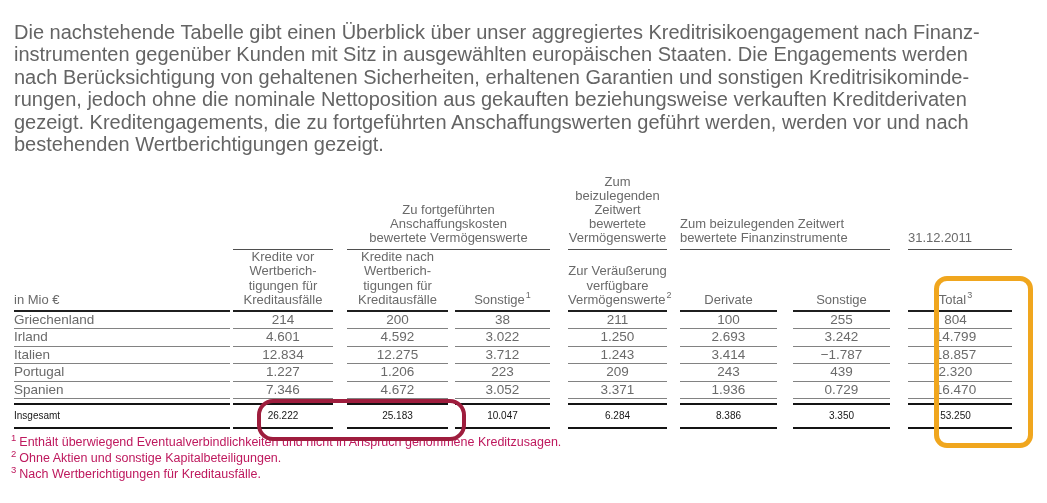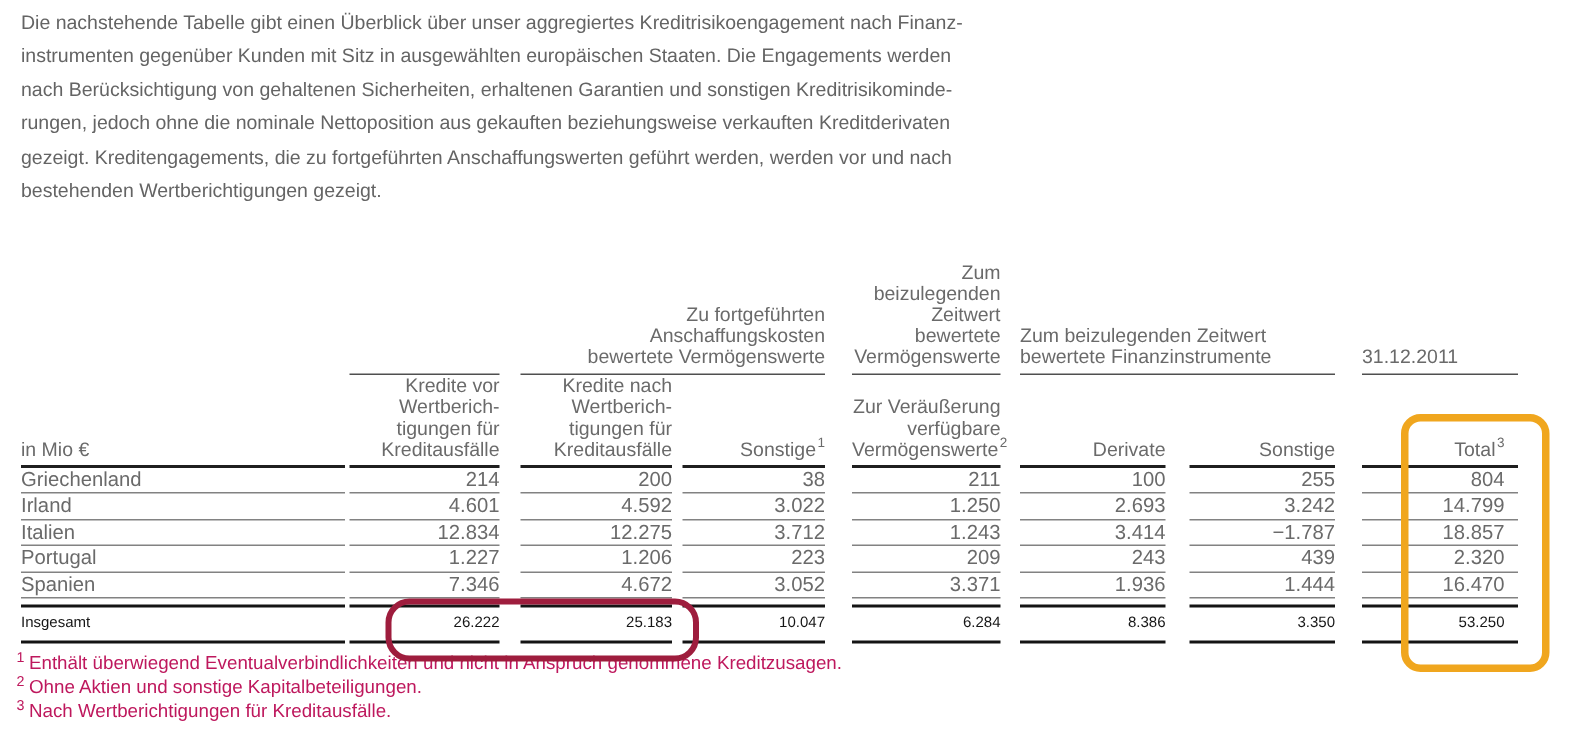--- a/index.html
+++ b/index.html
@@ -3,28 +3,28 @@
 <meta charset="utf-8">
 <style>
   html,body{margin:0;padding:0;}
   body{
     width:1047px;height:503px;background:#ffffff;position:relative;overflow:hidden;
     font-family:"Liberation Sans","DejaVu Sans",sans-serif;color:#666666;
   }
   .pre{white-space:pre-line;}
   
   .para{
-    position:absolute;top:4px;left:14px;width:1010px;
-    font-size:13px;line-height:22.4px;color:#646464;
+    position:absolute;top:21px;left:14px;width:1010px;
+    font-size:20px;line-height:22.4px;color:#646464;
   }
   
   .tbl{position:absolute;top:175px;left:0;width:1047px;font-size:13px;color:#6a6a6a;}
   .row{display:flex;align-items:flex-end;padding-left:14px;}
   .cell{box-sizing:border-box;flex:0 0 auto;}
-  .right{text-align:right;}
+  .right{text-align:center;}
   .left{text-align:left;}
   .center{text-align:left;}
   
   .cL {width:216px;}
   .c2 {width:100px;margin-left:3px;}
   .c3 {width:101px;margin-left:14px;}
   .c4 {width:95px;margin-left:7px;}
   .c5 {width:99px;margin-left:18px;}
   .c6 {width:97px;margin-left:13px;}
   .c7 {width:97px;margin-left:16px;}
@@ -149,21 +149,21 @@
     <div class="cell c7 right">439</div>
     <div class="cell c8 right">2.320</div>
   </div>
   <div class="row drow">
     <div class="cell cL left">Spanien</div>
     <div class="cell c2 right">7.346</div>
     <div class="cell c3 right">4.672</div>
     <div class="cell c4 right">3.052</div>
     <div class="cell c5 right">3.371</div>
     <div class="cell c6 right">1.936</div>
-    <div class="cell c7 right">1.444</div>
+    <div class="cell c7 right">0.729</div>
     <div class="cell c8 right">16.470</div>
   </div>
 
   <div class="row trow">
     <div class="cell cL left">Insgesamt</div>
     <div class="cell c2 right">26.222</div>
     <div class="cell c3 right">25.183</div>
     <div class="cell c4 right">10.047</div>
     <div class="cell c5 right">6.284</div>
     <div class="cell c6 right">8.386</div>

